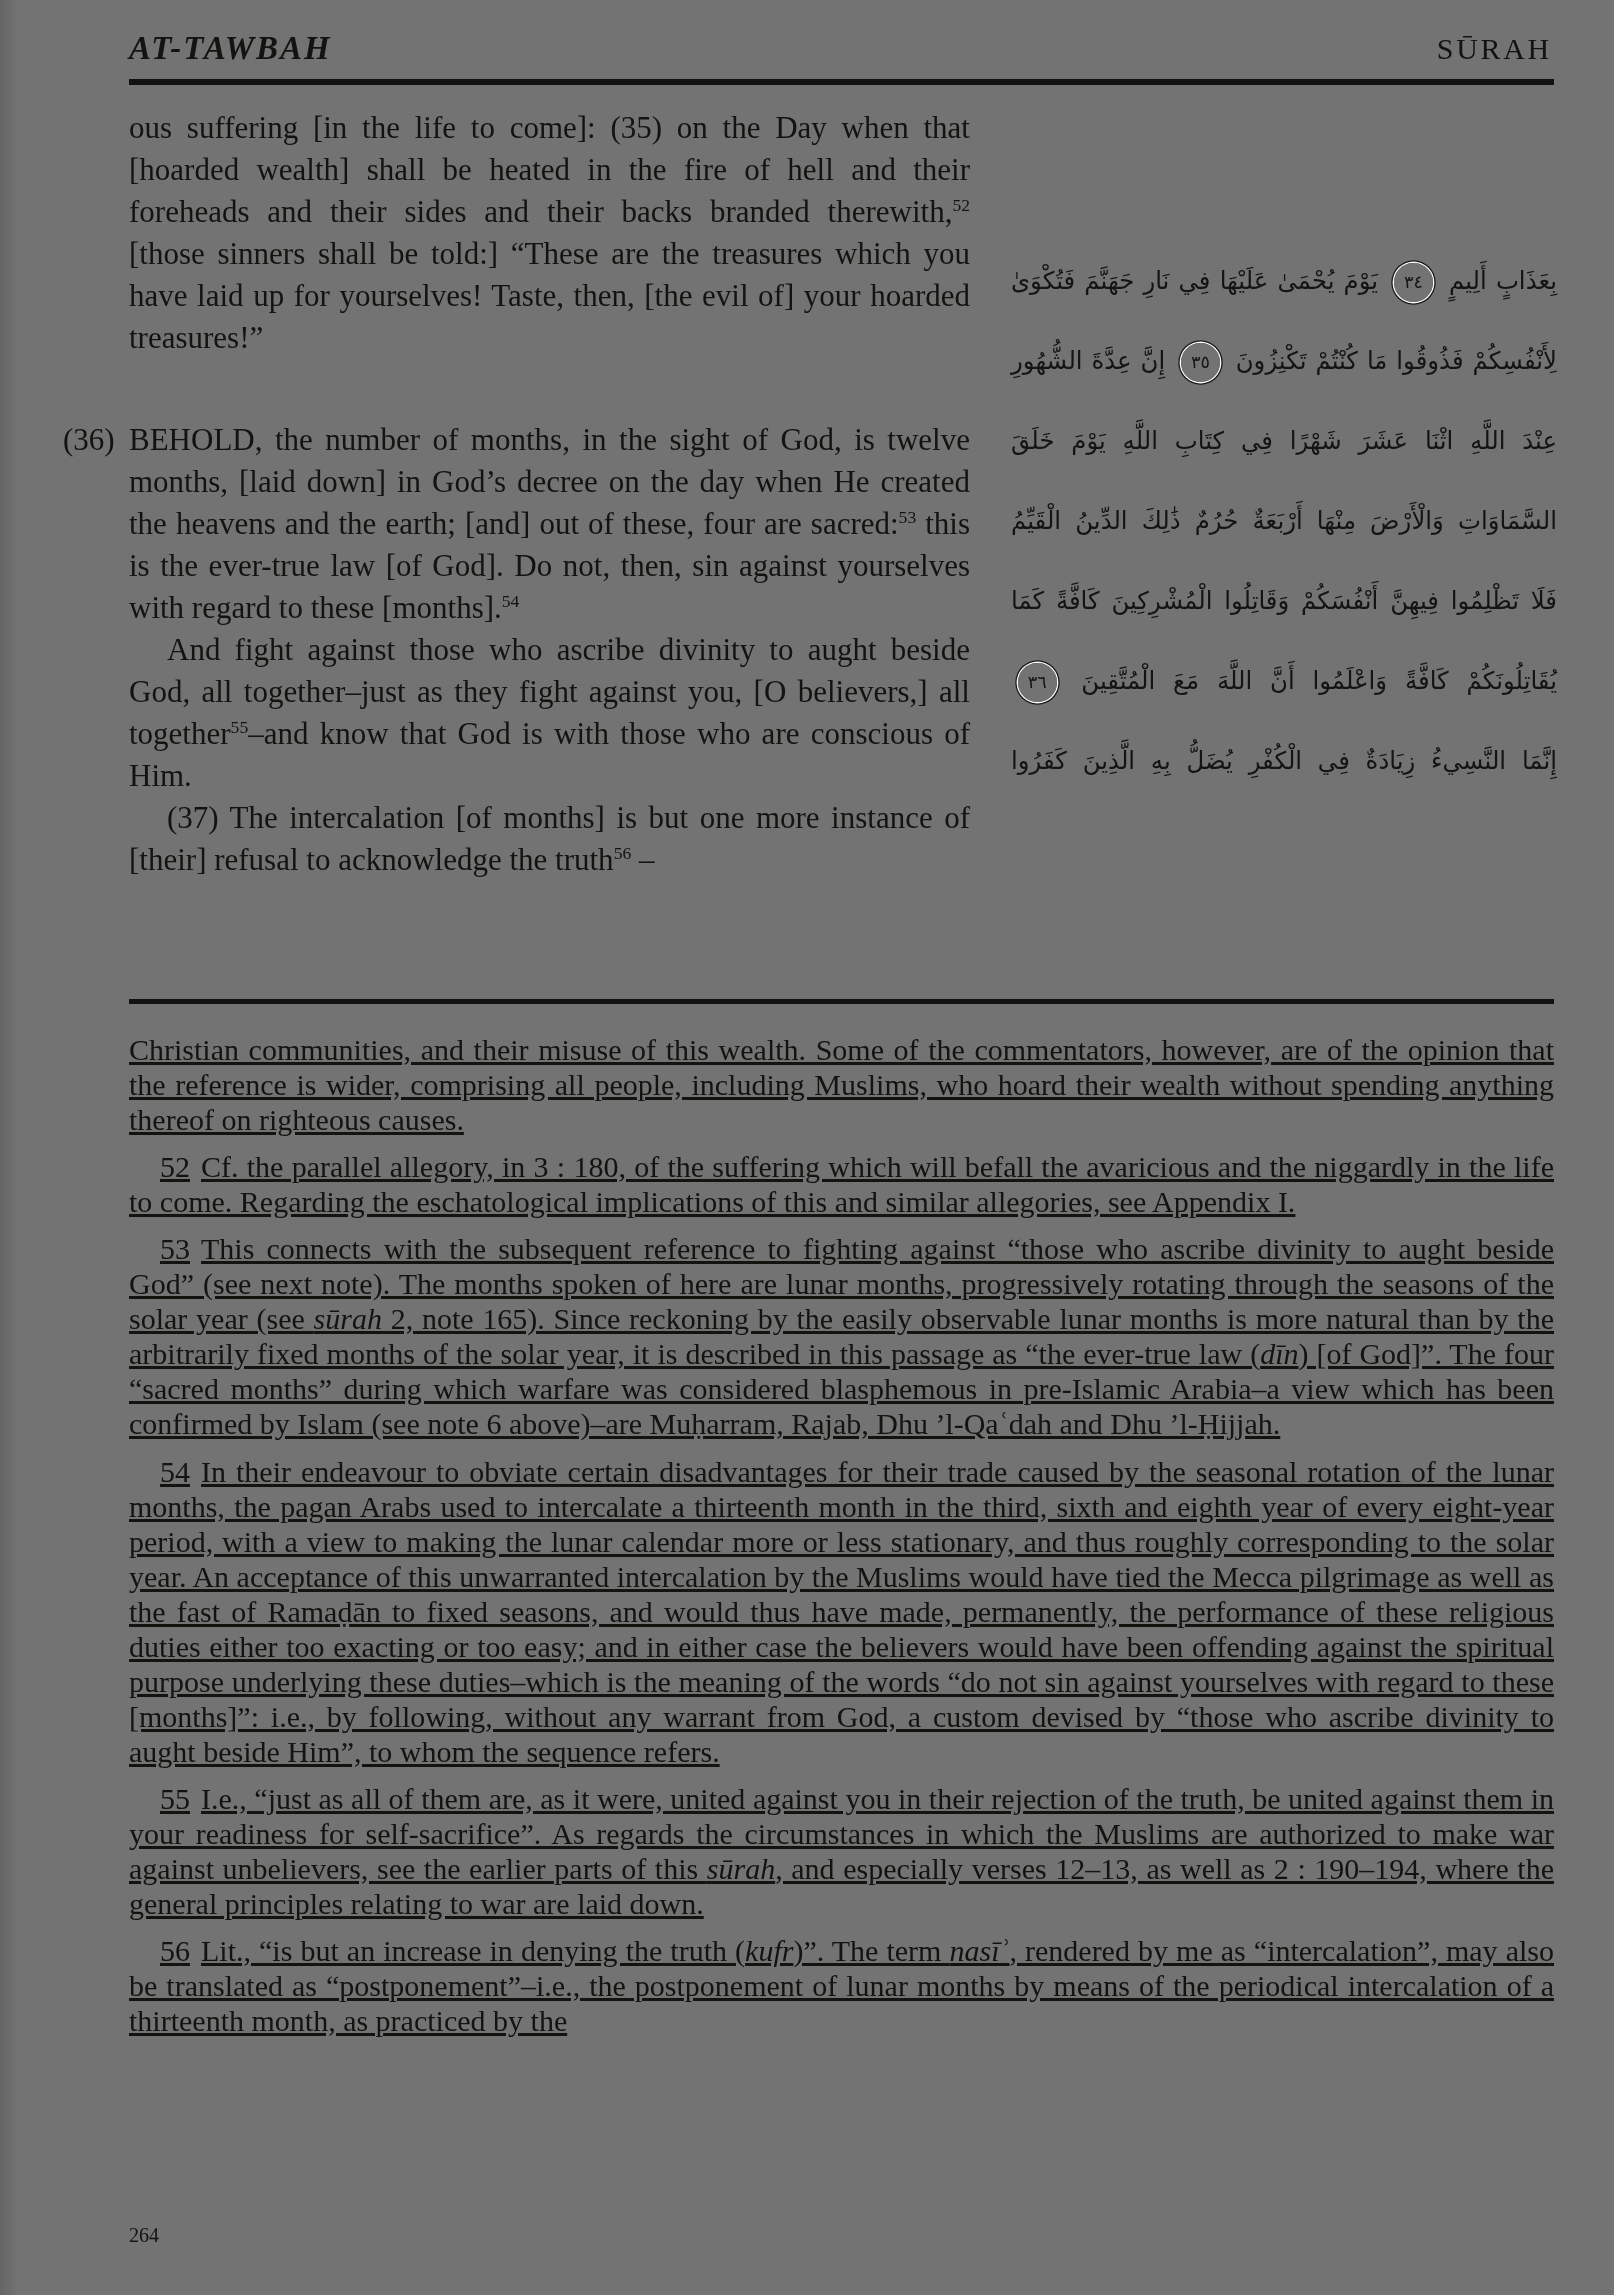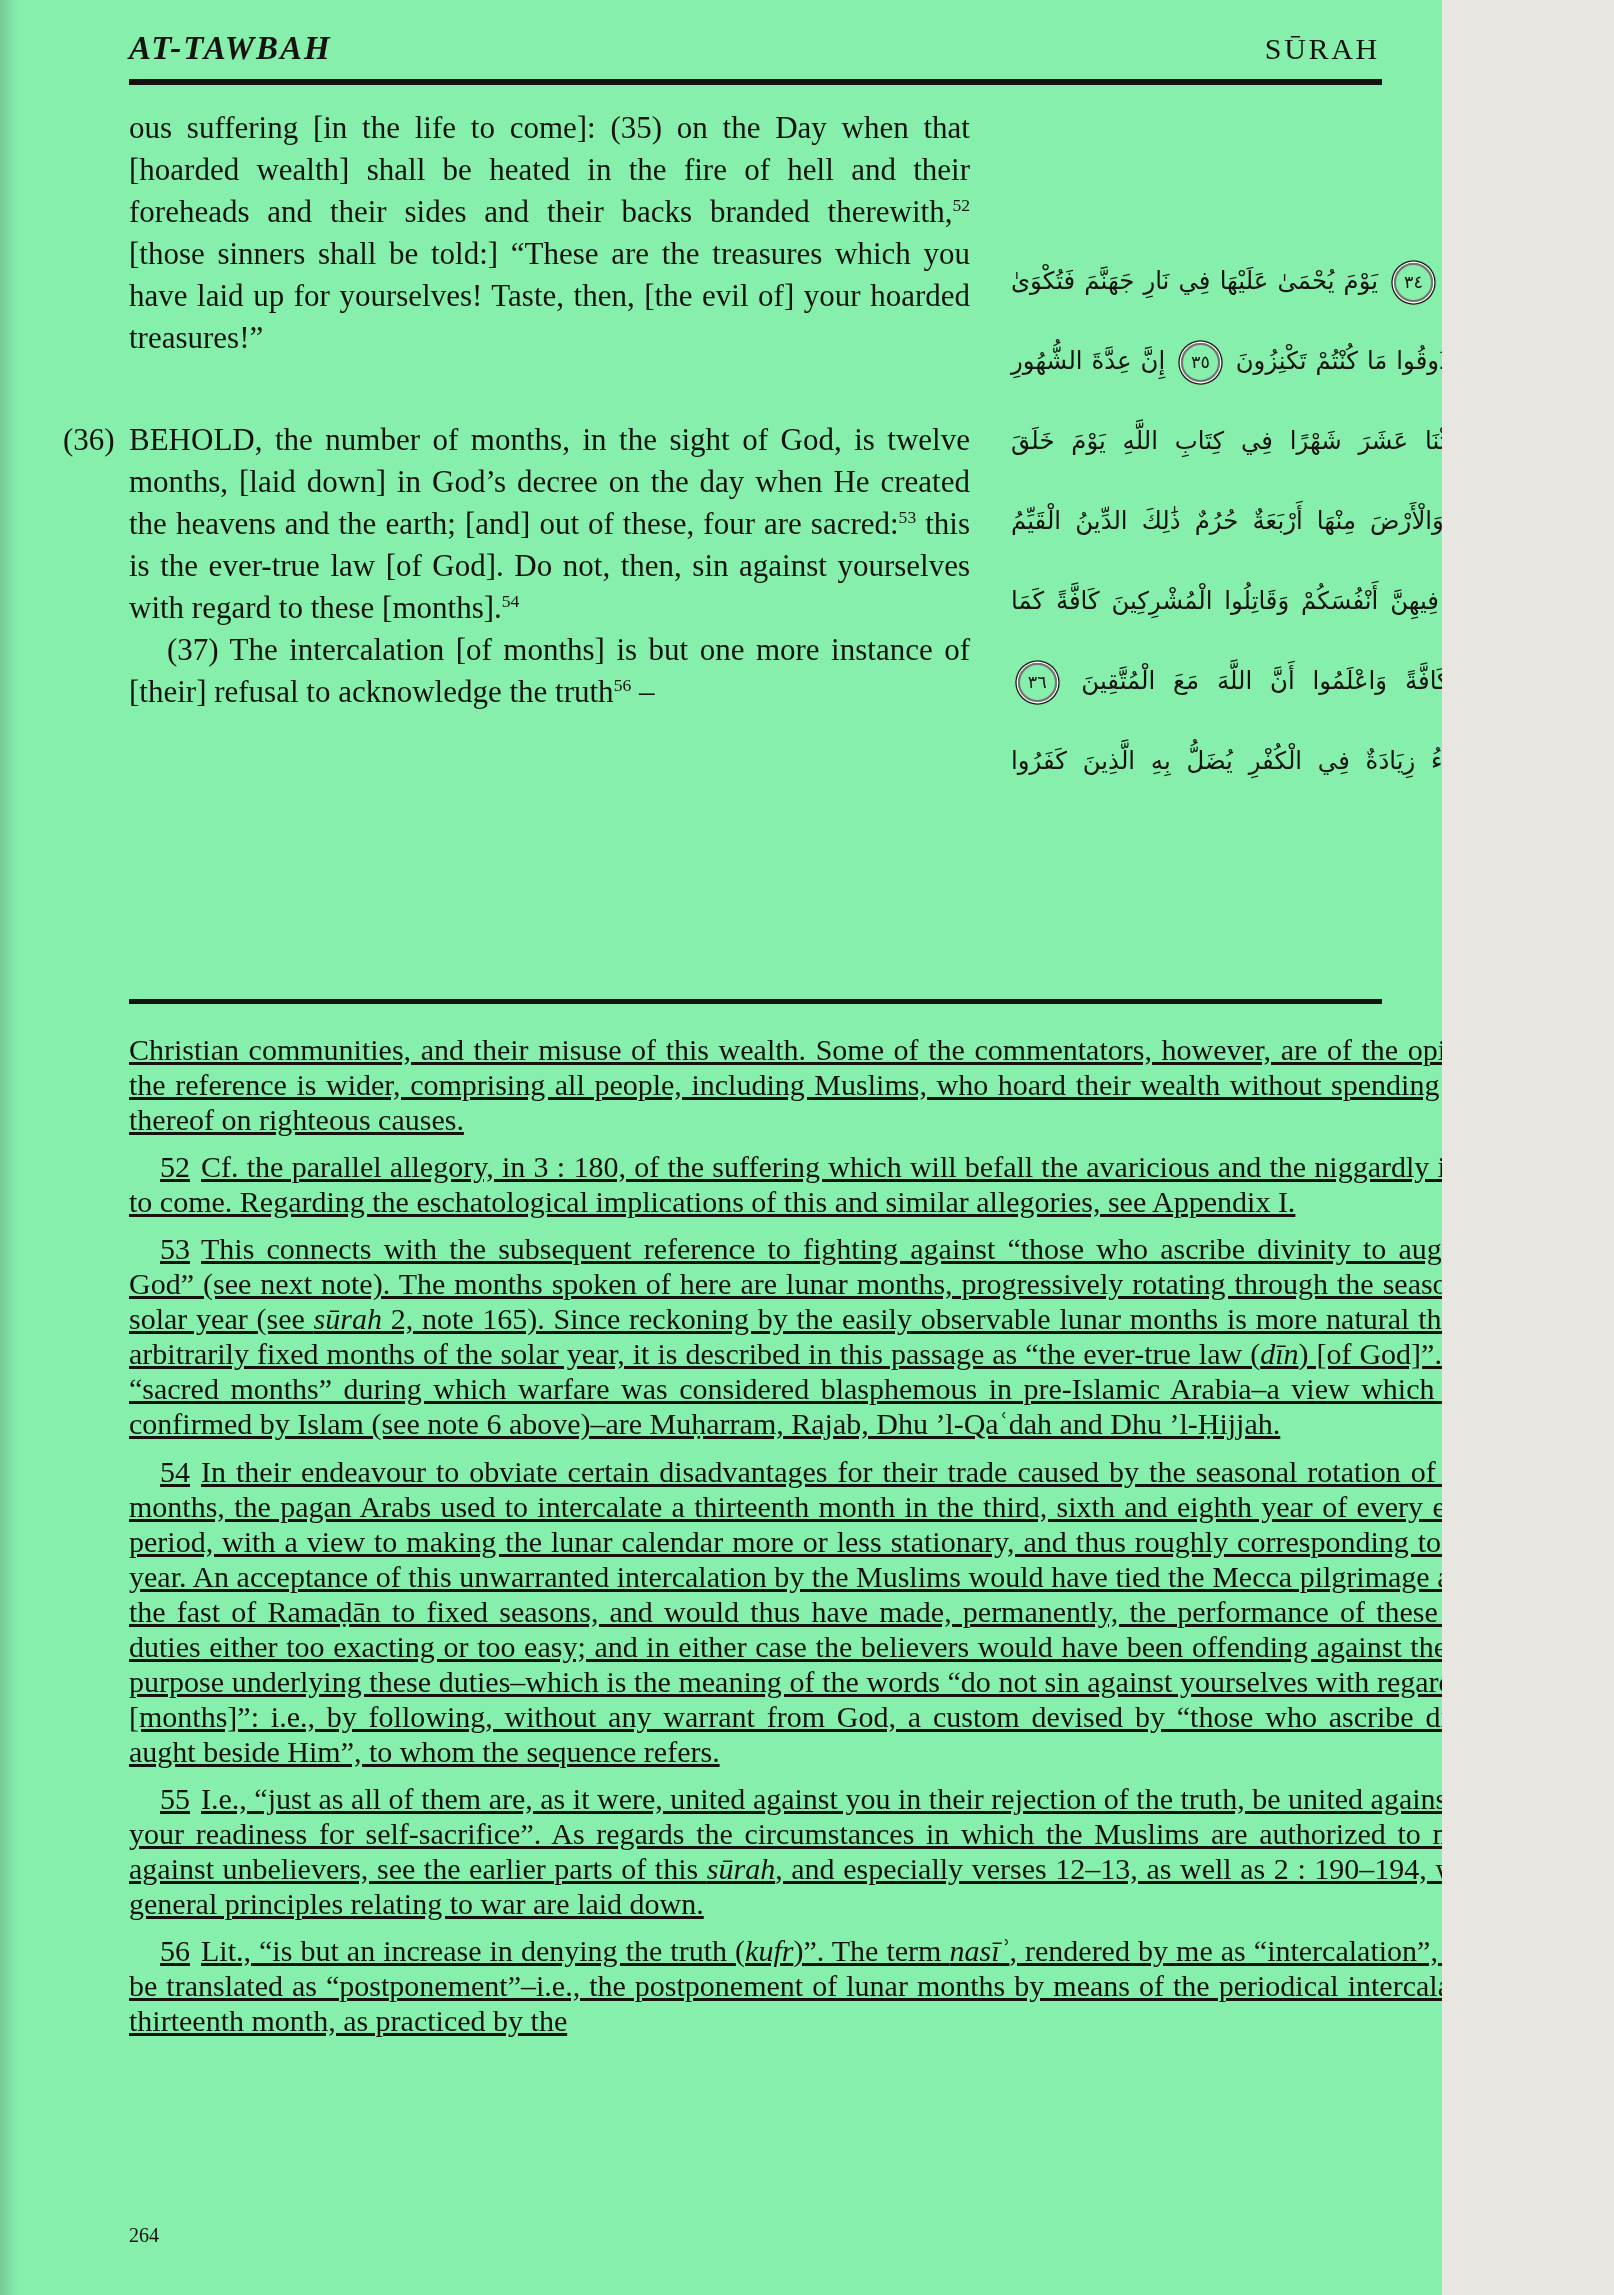--- a/index.html
+++ b/index.html
@@ -1,19 +1,19 @@
 <!DOCTYPE html>
 <html style="font-size:11px"><head>
 <meta charset="utf-8">
 <style>
   html,body{margin:0;padding:0;background:#e8e6e0;}
   .page{
     position:relative;
-    width:1442px;height:2295px;
-    background:#86efac;
+    width:1614px;height:2295px;
+    background:#737373;
     color:#151310;
     font-family:"Liberation Serif", serif;
     overflow:hidden;
   }
   .scan-edge{
     position:absolute;left:0;top:0;bottom:0;width:17.6px;
     background:linear-gradient(to right, rgba(40,38,34,.18), rgba(40,38,34,0));
     pointer-events:none;
   }
   
@@ -82,20 +82,21 @@
 
   <div class="running-head">
     <span class="head-left">AT-TAWBAH</span>
     <span class="head-right">SŪRAH</span>
   </div>
   <div class="head-rule"></div>
 
   <div class="english">
     <p>ous suffering [in the life to come]: (35) on the Day when that [hoarded wealth] shall be heated in the fire of hell and their foreheads and their sides and their backs branded therewith,<sup>52</sup> [those sinners shall be told:] “These are the treasures which you have laid up for yourselves! Taste, then, [the evil of] your hoarded treasures!”</p>
     <p class="p36"><span class="vnum">(36)</span><span>BEHOLD, the number of months, in the sight of God, is twelve months, [laid down] in God’s decree on the day when He created the heavens and the earth; [and] out of these, four are sacred:<sup>53</sup> this is the ever-true law [of God]. Do not, then, sin against yourselves with regard to these [months].<sup>54</sup></span></p>
+    <p class="pind">And fight against those who ascribe divinity to aught beside God, all together–just as they fight against you, [O believers,] all together<sup>55</sup>–and know that God is with those who are conscious of Him.</p>
     <p class="pind">(37) The intercalation [of months] is but one more instance of [their] refusal to acknowledge the truth<sup>56</sup> –</p>
   </div>
 
   <div class="arabic">
     <div class="ar-line">بِعَذَابٍ أَلِيمٍ <span class="vm">٣٤</span> يَوْمَ يُحْمَىٰ عَلَيْهَا فِي نَارِ جَهَنَّمَ فَتُكْوَىٰ</div>
     <div class="ar-line">لِأَنْفُسِكُمْ فَذُوقُوا مَا كُنْتُمْ تَكْنِزُونَ <span class="vm">٣٥</span> إِنَّ عِدَّةَ الشُّهُورِ</div>
     <div class="ar-line">عِنْدَ اللَّهِ اثْنَا عَشَرَ شَهْرًا فِي كِتَابِ اللَّهِ يَوْمَ خَلَقَ</div>
     <div class="ar-line">السَّمَاوَاتِ وَالْأَرْضَ مِنْهَا أَرْبَعَةٌ حُرُمٌ ذَٰلِكَ الدِّينُ الْقَيِّمُ</div>
     <div class="ar-line">فَلَا تَظْلِمُوا فِيهِنَّ أَنْفُسَكُمْ وَقَاتِلُوا الْمُشْرِكِينَ كَافَّةً كَمَا</div>
     <div class="ar-line">يُقَاتِلُونَكُمْ كَافَّةً وَاعْلَمُوا أَنَّ اللَّهَ مَعَ الْمُتَّقِينَ <span class="vm">٣٦</span></div>

